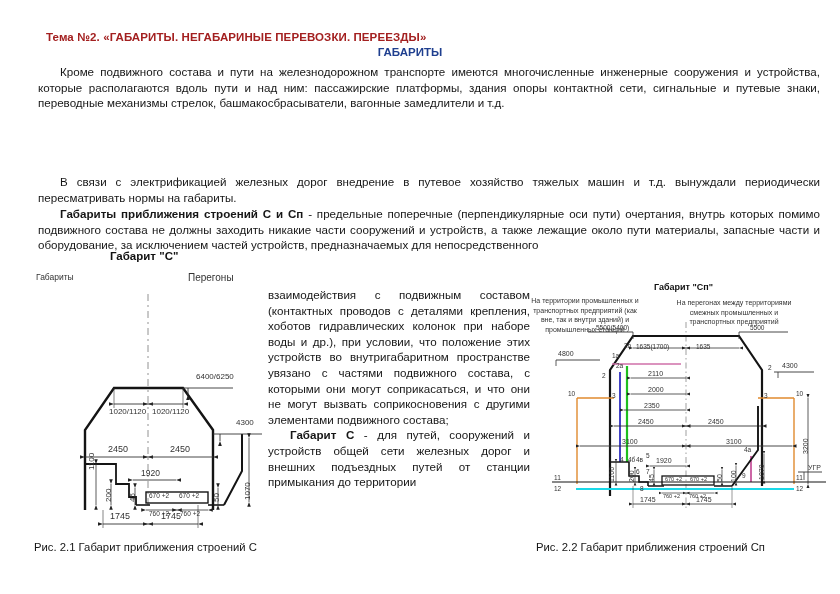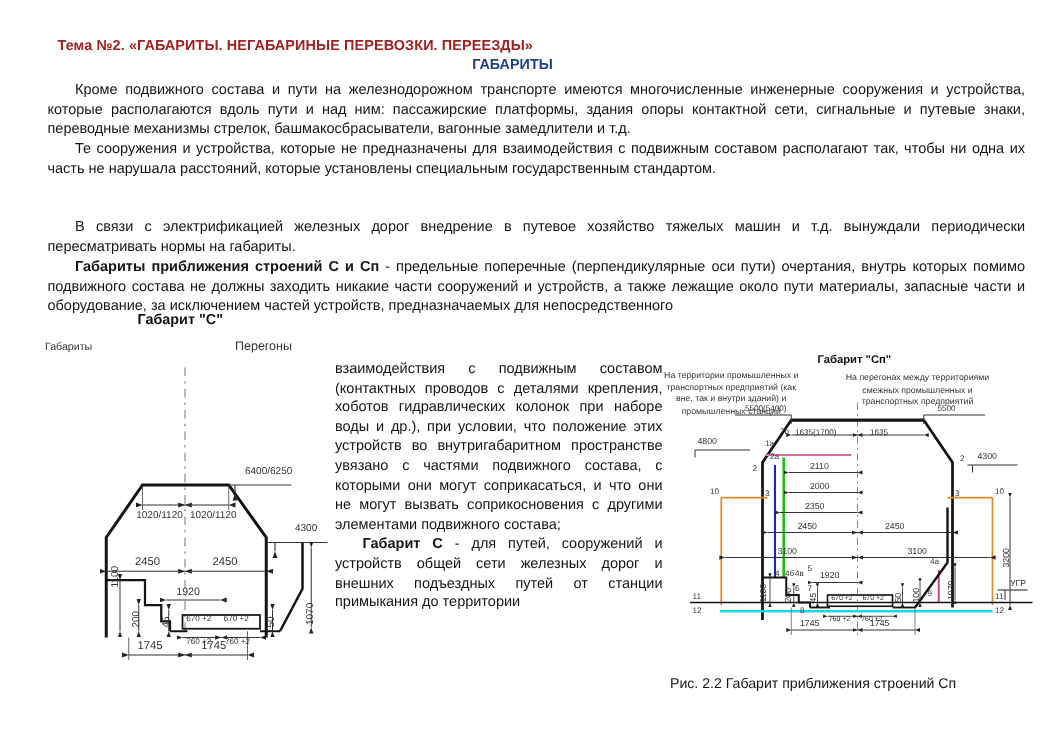--- a/index.html
+++ b/index.html
@@ -53,21 +53,20 @@
 </style>
 </head>
 <body>
 
 <div class="page">
 
   <div class="doc-title">Тема №2. «ГАБАРИТЫ. НЕГАБАРИНЫЕ ПЕРЕВОЗКИ. ПЕРЕЕЗДЫ»</div>
   <div class="doc-subtitle">ГАБАРИТЫ</div>
 
   <div class="para" style="top:64px;">Кроме подвижного состава и пути на железнодорожном транспорте имеются многочисленные инженерные сооружения и устройства, которые располагаются вдоль пути и над ним: пассажирские платформы, здания опоры контактной сети, сигнальные и путевые знаки, переводные механизмы стрелок, башмакосбрасыватели, вагонные замедлители и т.д.</div>
-  <div class="para" style="top:111px;">Те сооружения и устройства,  которые не предназначены для взаимодействия с подвижным составом располагают так, чтобы ни одна их часть не нарушала расстояний, которые установлены специальным государственным стандартом.</div>
   <div class="para" style="top:206px;left:38px;width:782px;">
     <b>Габариты приближения строений С и Сп</b><span> - предельные поперечные (перпендикулярные оси пути) очертания, внутрь которых помимо подвижного состава не должны заходить никакие части сооружений и устройств, а также лежащие около пути материалы, запасные части и оборудование, за исключением частей устройств, предназначаемых для непосредственного</span>
   </div>
 
   <div class="para" style="top:174px;">В связи с электрификацией железных дорог внедрение в путевое хозяйство тяжелых машин и т.д. вынуждали периодически пересматривать нормы на габариты.</div>
 
   <div class="midcol" style="top:287px;">
     <p class="noind">взаимодействия с подвижным составом (контактных проводов с деталями крепления, хоботов гидравлических колонок при наборе воды и др.), при условии, что положение этих устройств во внутригабаритном пространстве увязано с частями подвижного состава, с которыми они могут соприкасаться, и что они не могут вызвать соприкосновения с другими элементами подвижного состава;</p>
     <p style="margin-top:0;">
       <b>Габарит С</b><span> - для путей, сооружений и устройств общей сети железных дорог и внешних подъездных путей от станции примыкания до территории</span>
@@ -159,20 +158,21 @@
 
     <div class="figlabel" style="left:121px;top:240px;font-size:6.5px;">670 +2</div>
     <div class="figlabel" style="left:151px;top:240px;font-size:6.5px;">670 +2</div>
     <div class="figlabel" style="left:121px;top:258px;font-size:6.5px;">760 +2</div>
     <div class="figlabel" style="left:152px;top:258px;font-size:6.5px;">760 +2</div>
 
     <div class="figlabel" style="left:82px;top:259px;font-size:9px;">1745</div>
     <div class="figlabel" style="left:133px;top:259px;font-size:9px;">1745</div>
   </div>
 
+  <div class="caption" style="left:34px;top:541px;">Рис. 2.1 Габарит приближения строений С</div>
 
   <div class="fig" style="left:536px;top:286px;">
     <svg width="300" height="250" viewBox="0 0 300 250">
       <defs>
         <marker id="bS" markerWidth="6" markerHeight="6" refX="5" refY="2.2" orient="auto">
           <path d="M5,2.2 L0,0.3 L0,4.1 z" fill="#222"></path>
         </marker>
         <marker id="bE" markerWidth="6" markerHeight="6" refX="1" refY="2.2" orient="auto">
           <path d="M1,2.2 L6,0.3 L6,4.1 z" fill="#222"></path>
         </marker>

